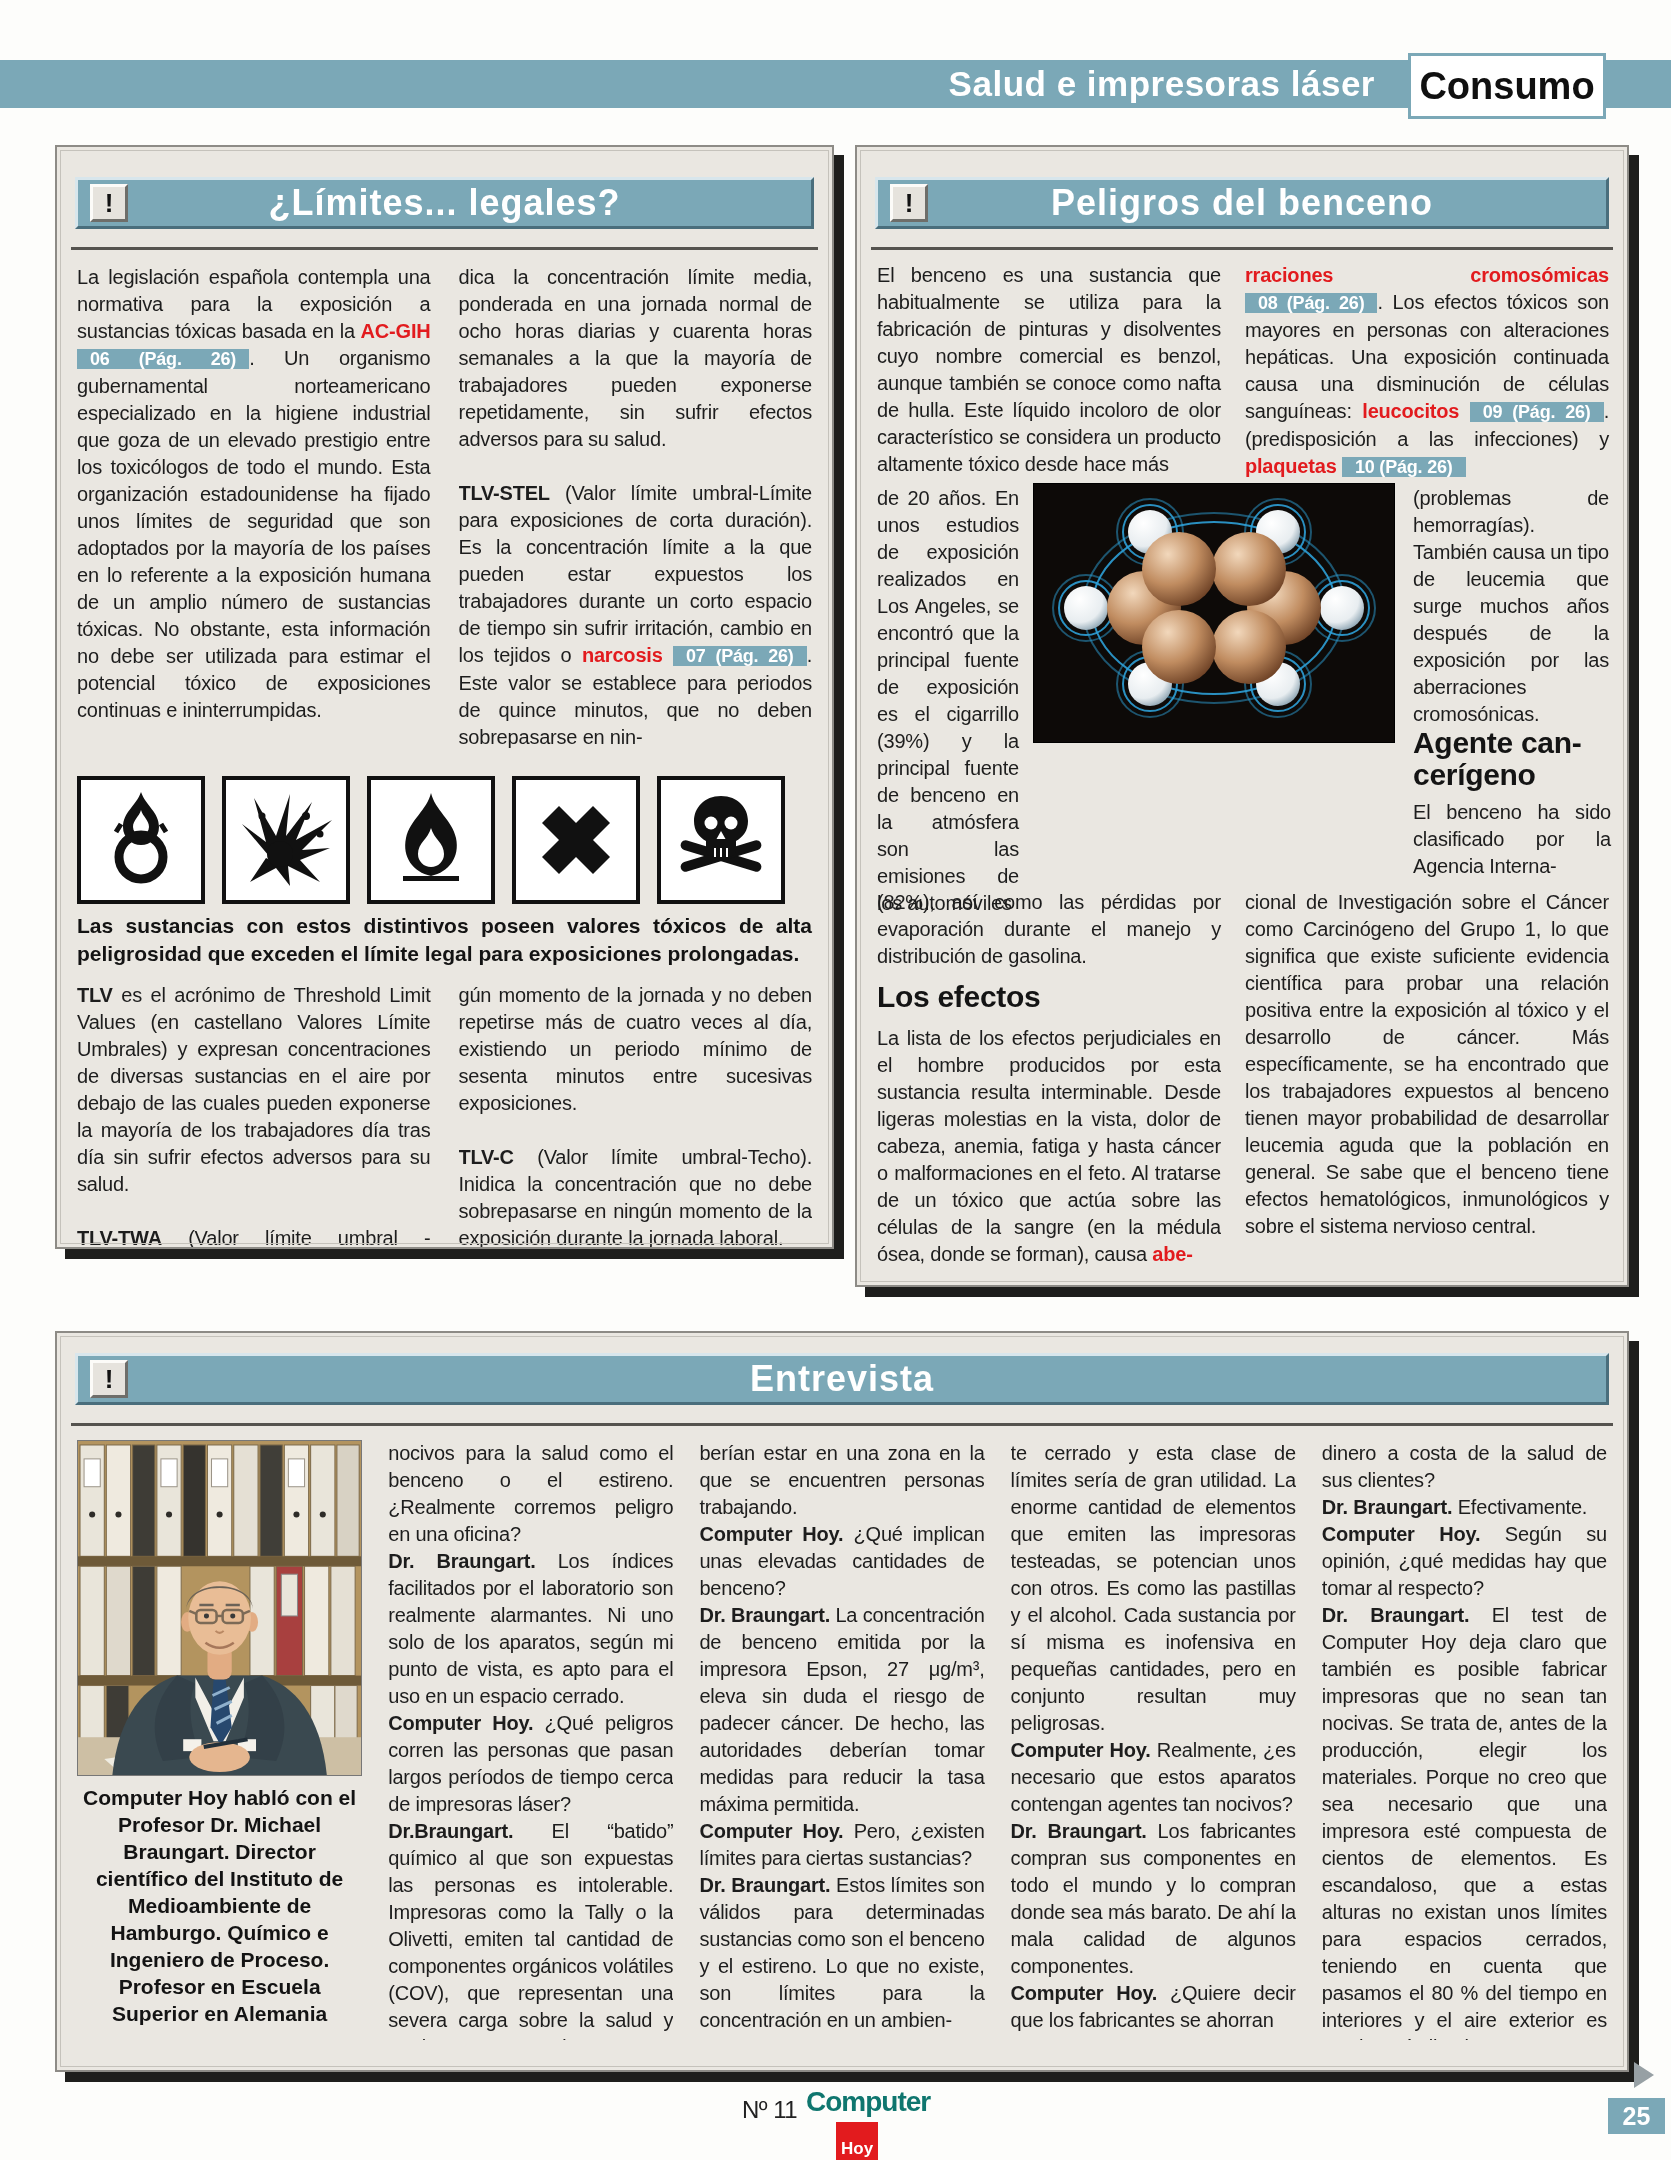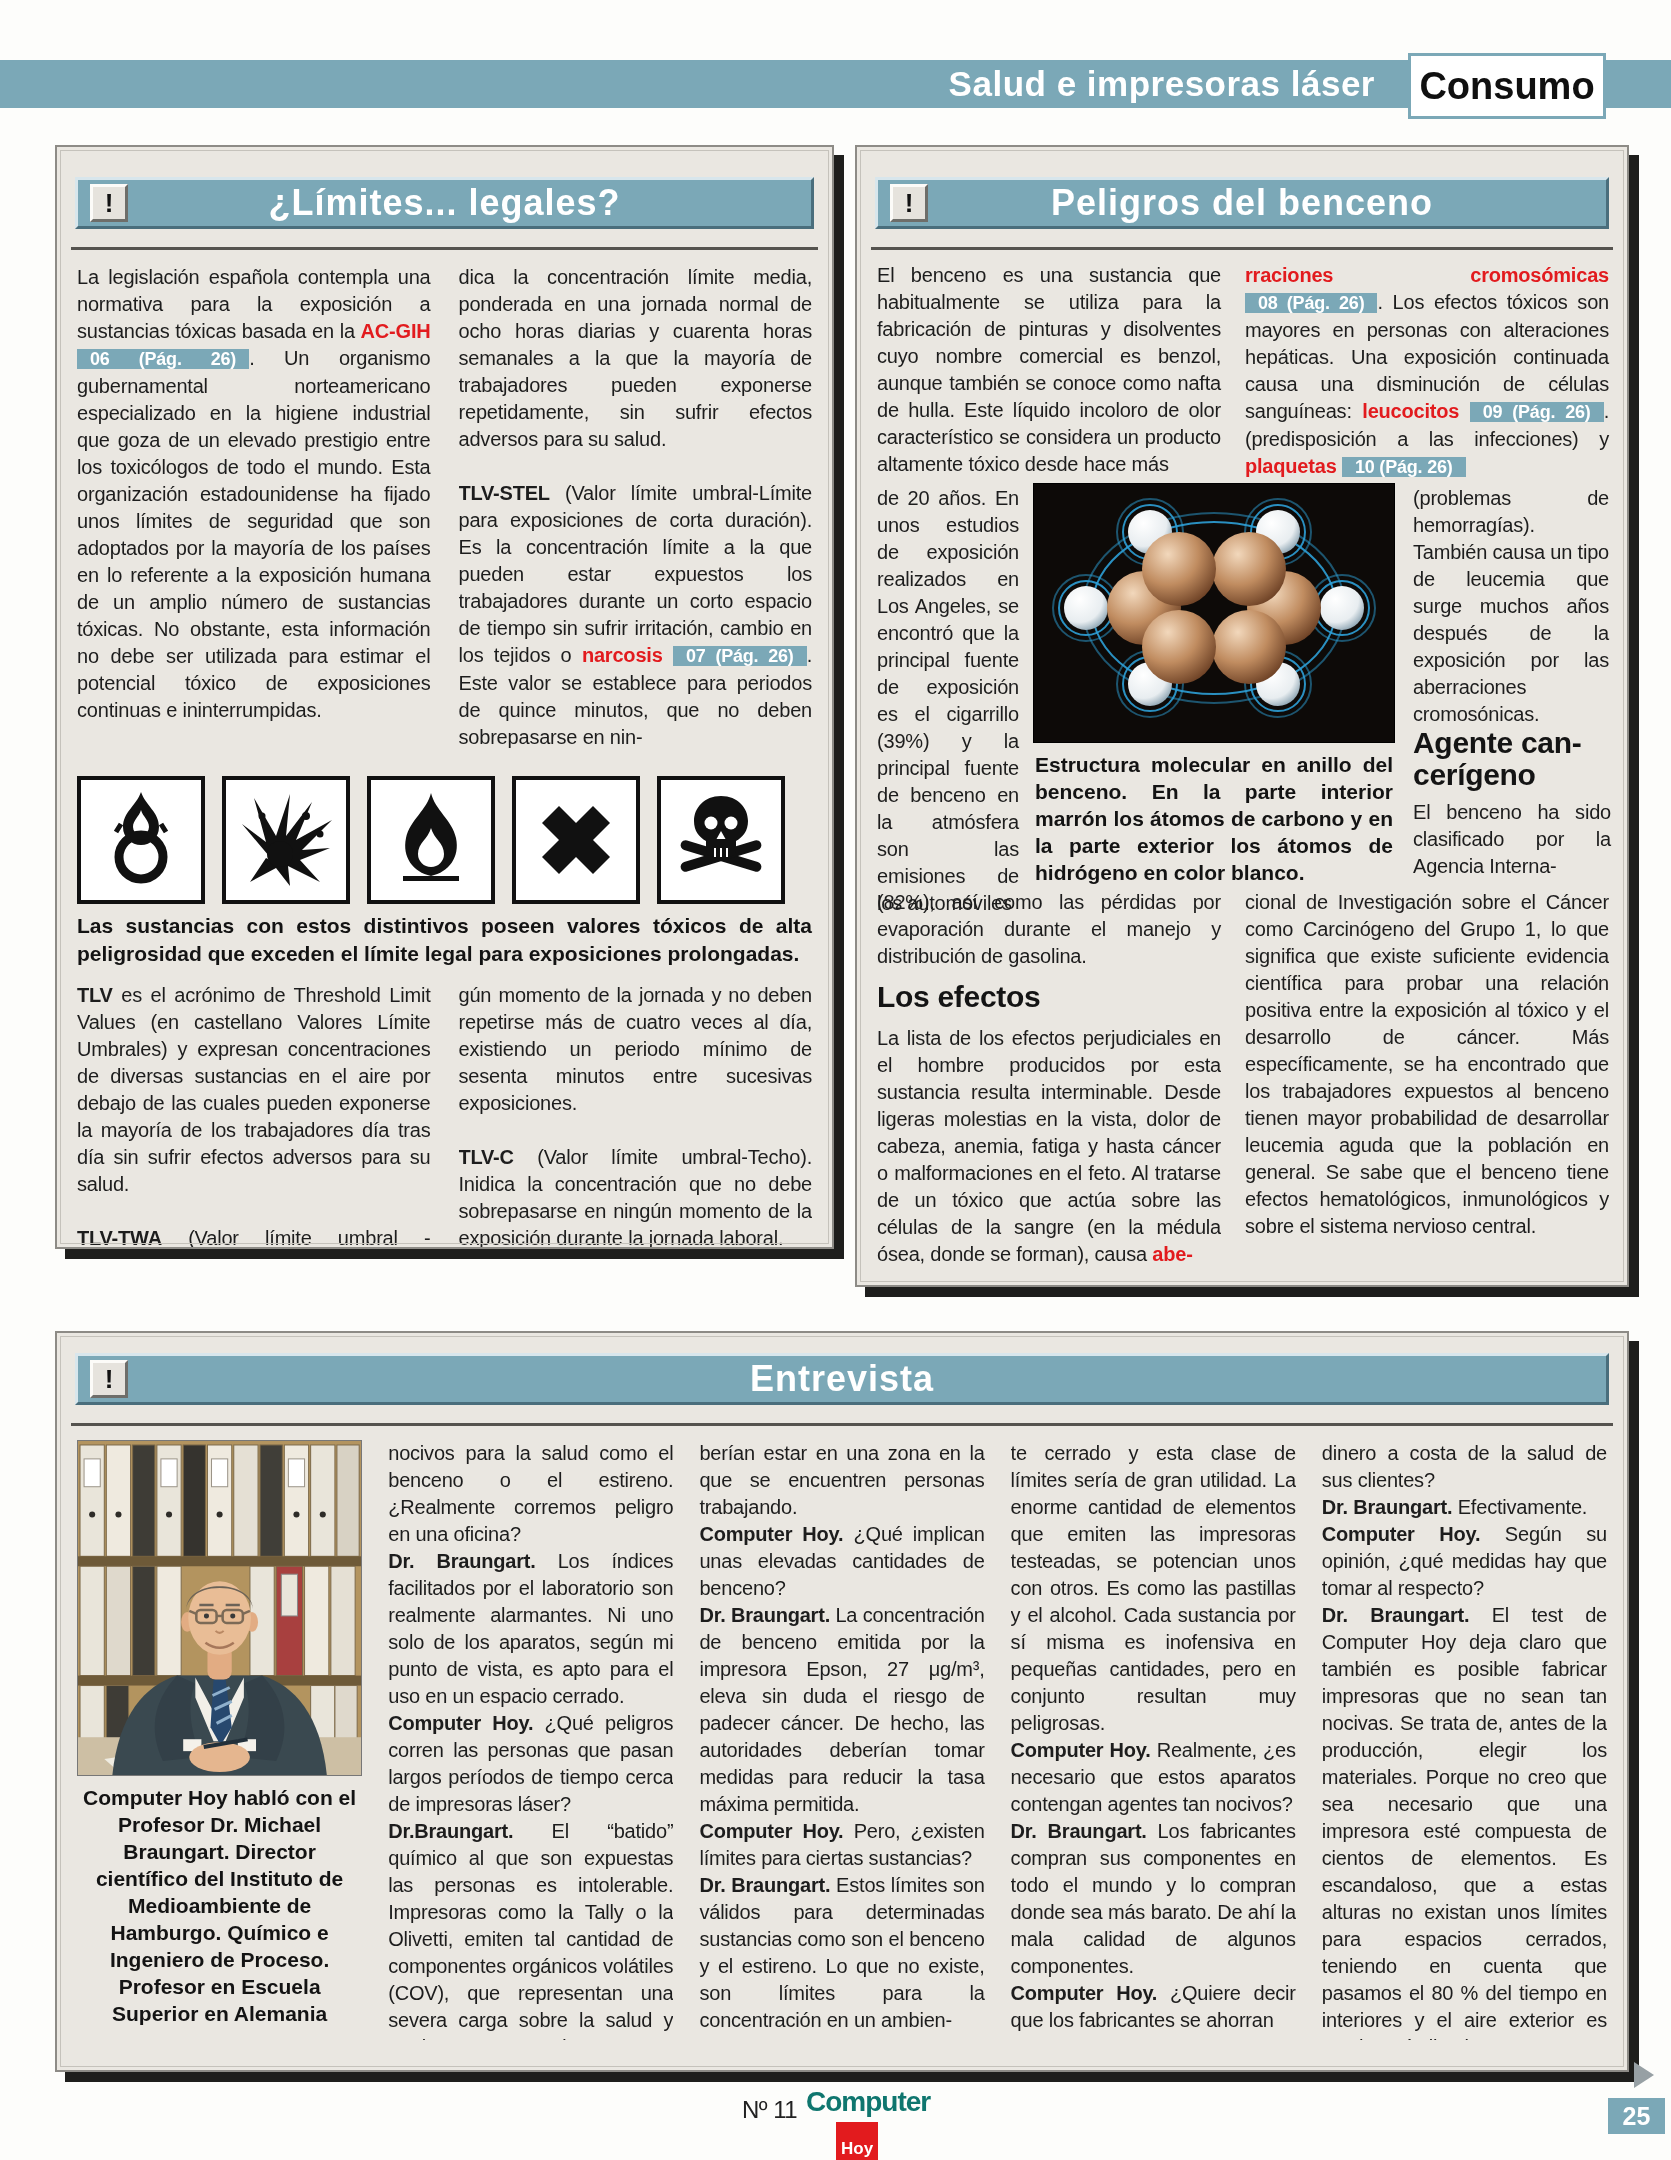--- a/index.html
+++ b/index.html
@@ -222,21 +222,20 @@
       <g>
         <circle cx="250" cy="124" r="37" fill="url(#gC)"></circle>
           <circle cx="110" cy="124" r="37" fill="url(#gC)"></circle>
         <circle cx="215" cy="163" r="37" fill="url(#gC)"></circle>
           <circle cx="145" cy="163" r="37" fill="url(#gC)"></circle>
         <circle cx="215" cy="85" r="37" fill="url(#gC)"></circle>
           <circle cx="145" cy="85" r="37" fill="url(#gC)"></circle>
       </g>
     </svg>
 
-    <div class="abs bold-caption bz-caption">Estructura molecular en anillo del benceno. En la parte interior marrón los átomos de carbono y en la parte exterior los átomos de hidrógeno en color blanco.</div>
     <div class="abs plain bz-colC-narrow">(problemas de hemorragías). También causa un tipo de leucemia que surge muchos años después de la exposición por las aberraciones cromosónicas.</div>
     <div class="abs subhead bz-colC-head">Agente can-
 cerígeno</div>
     <div class="abs plain bz-colC-text">El benceno ha sido clasificado por la Agencia Interna-</div>
     <div class="abs plain bz-colA-82">(82%), así como las pérdidas por evaporación durante el manejo y distribución de gasolina.</div>
     <div class="abs subhead bz-efectos-head">Los efectos</div>
     <div class="abs rich bz-efectos-par"><span>La lista de los efectos perjudiciales en el hombre producidos por esta sustancia resulta interminable. Desde ligeras molestias en la vista, dolor de cabeza, anemia, fatiga y hasta cáncer o malformaciones en el feto. Al tratarse de un tóxico que actúa sobre las células de la sangre (en la médula ósea, donde se forman), causa </span><span class="s-redbold">abe-</span></div>
     <div class="abs plain bz-colB-bottom">cional de Investigación sobre el Cáncer como Carcinógeno del Grupo 1, lo que significa que existe suficiente evidencia científica para probar una relación positiva entre la exposición al tóxico y el desarrollo de cáncer. Más específicamente, se ha encontrado que los trabajadores expuestos al benceno tienen mayor probabilidad de desarrollar leucemia aguda que la población en general. Se sabe que el benceno tiene efectos hematológicos, inmunológicos y sobre el sistema nervioso central.</div>
   </section>
 

